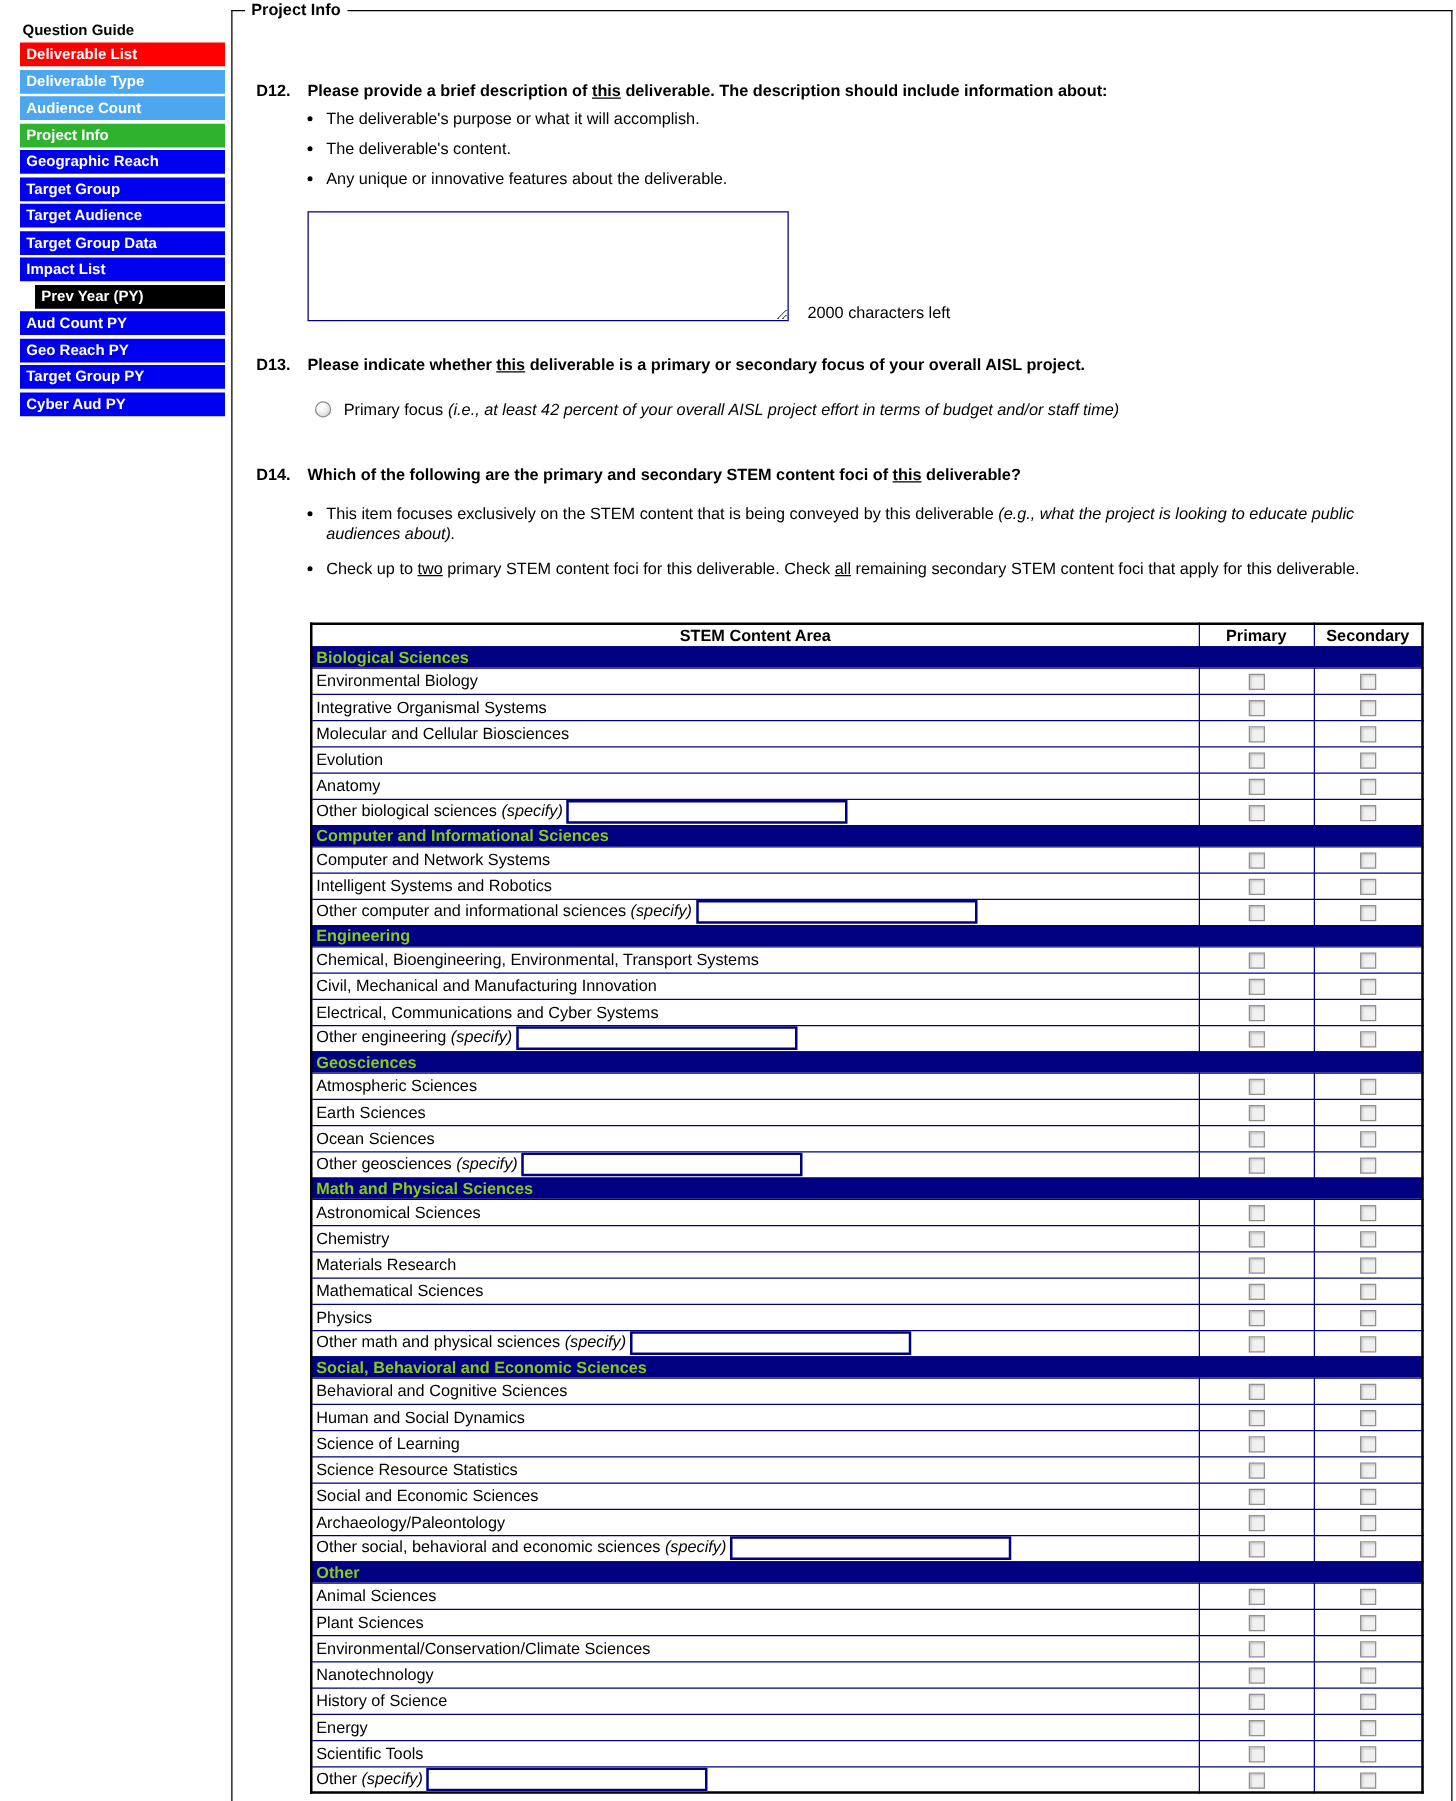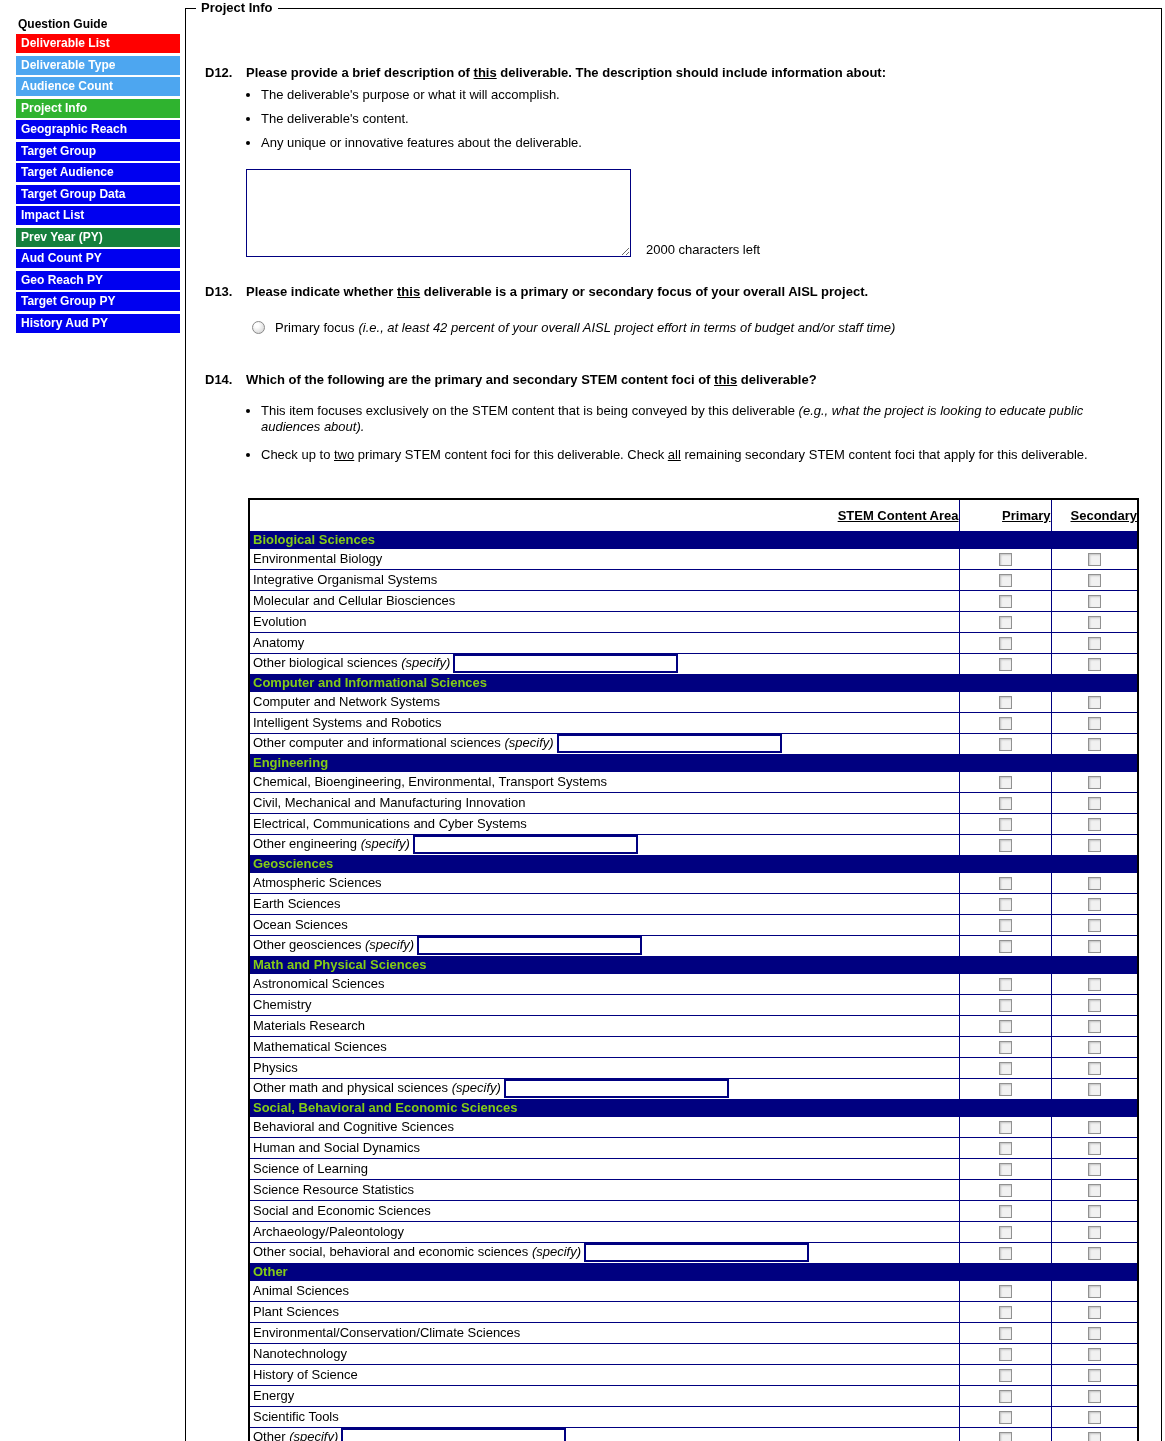--- a/index.html
+++ b/index.html
@@ -58,21 +58,21 @@
 
   #d14-bullets { left:60px; top:394px; max-width:858px; }
   #d14-bullets li { margin-bottom:12px; line-height:16px; }
 
   
   #stem-table {
     position:absolute; left:62px; top:489px; width:889px;
     border-collapse:collapse; border:2px solid #000; table-layout:fixed;
   }
   #stem-table th, #stem-table td { border:1px solid #000080; }
-  #stem-table th { height:32px; font-size:13px; font-weight:bold; text-align:right; padding:0;text-decoration:underline; }
+  #stem-table th { height:18px; font-size:13px; font-weight:bold; text-align:center; padding:0; }
   tr.sec td {
     background:#000080; color:#84cc16; font-weight:bold; font-size:13px;
     height:16px; padding:0 0 0 3px; line-height:16px;
   }
   td.lbl { height:21px; padding:0 0 0 3px; font-size:13px; }
   td.cbcell { text-align:center; vertical-align:middle; padding:0; }
   .cbx {
     display:inline-block; width:13px; height:13px;
     border:1px solid #919191; background:#f1f1f1;
     box-shadow:inset 1px 1px 2px rgba(0,0,0,0.20);
@@ -92,25 +92,25 @@
   <div id="sidebar-items">
       <div class="sb-item" style="background: rgb(255, 0, 0);">Deliverable List</div>
       <div class="sb-item" style="background: rgb(77, 166, 240);">Deliverable Type</div>
       <div class="sb-item" style="background: rgb(77, 166, 240);">Audience Count</div>
       <div class="sb-item" style="background: rgb(47, 179, 47);">Project Info</div>
       <div class="sb-item" style="background: rgb(0, 0, 240);">Geographic Reach</div>
       <div class="sb-item" style="background: rgb(0, 0, 240);">Target Group</div>
       <div class="sb-item" style="background: rgb(0, 0, 240);">Target Audience</div>
       <div class="sb-item" style="background: rgb(0, 0, 240);">Target Group Data</div>
       <div class="sb-item" style="background: rgb(0, 0, 240);">Impact List</div>
-      <div class="sb-item" style="background: #15803d;">Prev Year (PY)</div>
+      <div class="sb-item" style="background: #000000; margin-left: 12px;">Prev Year (PY)</div>
       <div class="sb-item" style="background: rgb(0, 0, 240);">Aud Count PY</div>
       <div class="sb-item" style="background: rgb(0, 0, 240);">Geo Reach PY</div>
       <div class="sb-item" style="background: rgb(0, 0, 240);">Target Group PY</div>
-      <div class="sb-item" style="background: rgb(0, 0, 240);">History Aud PY</div>
+      <div class="sb-item" style="background: rgb(0, 0, 240);">Cyber Aud PY</div>
     </div>
 </div>
 
 <div id="panel">
   <span id="panel-legend">Project Info</span>
 
   <div class="q" style="top:56px">
     <span class="qnum">D12.</span>
     <span class="qtext"><span>Please provide a brief description of </span><span class="u">this</span><span> deliverable. The description should include information about:</span></span>
   </div>

